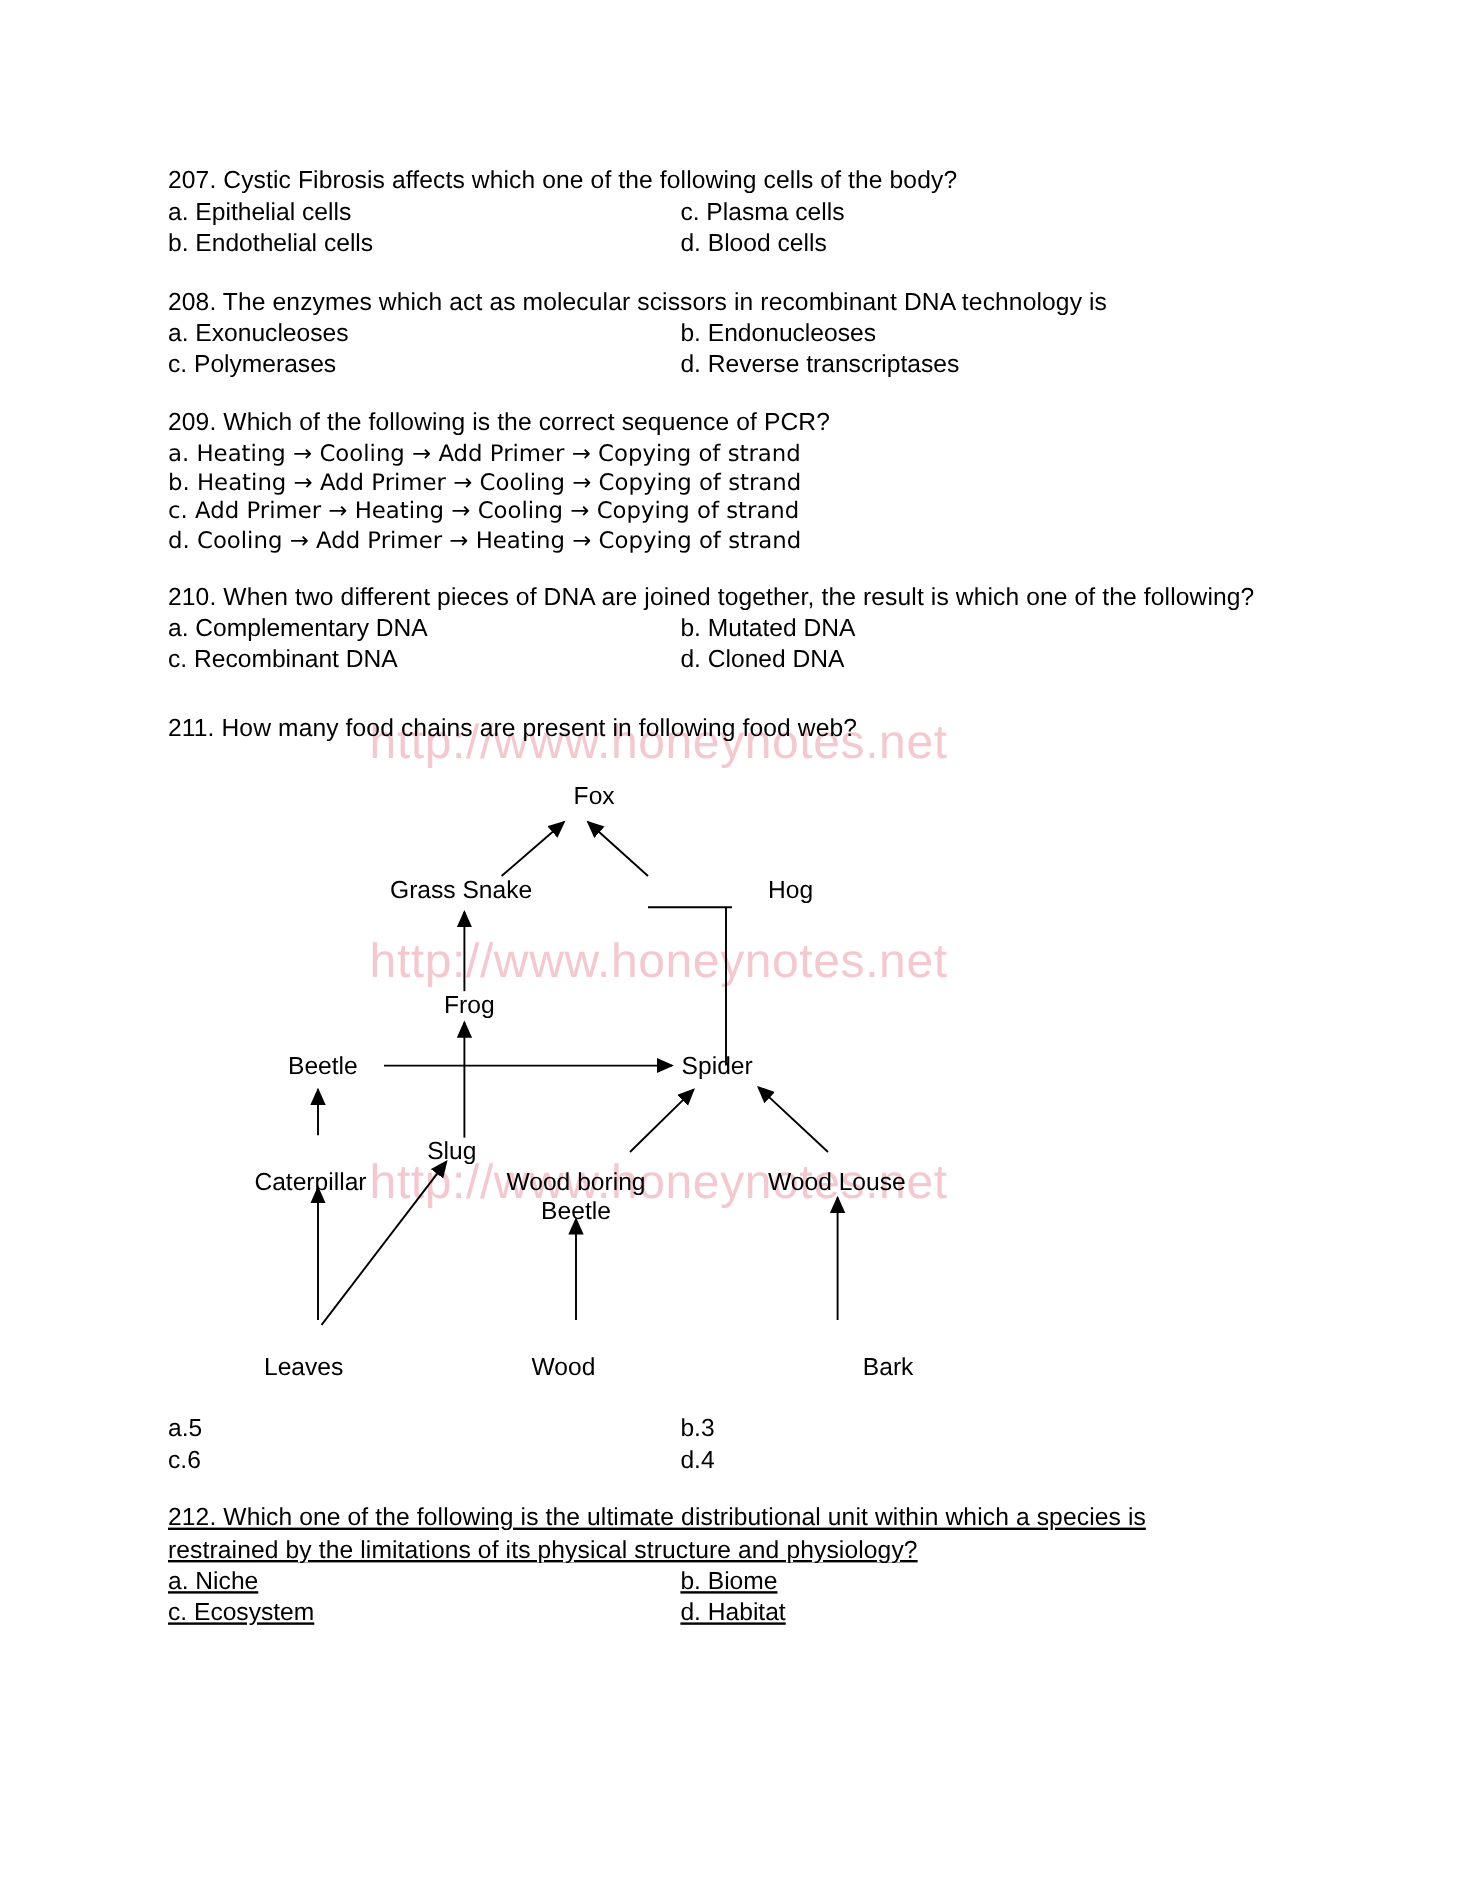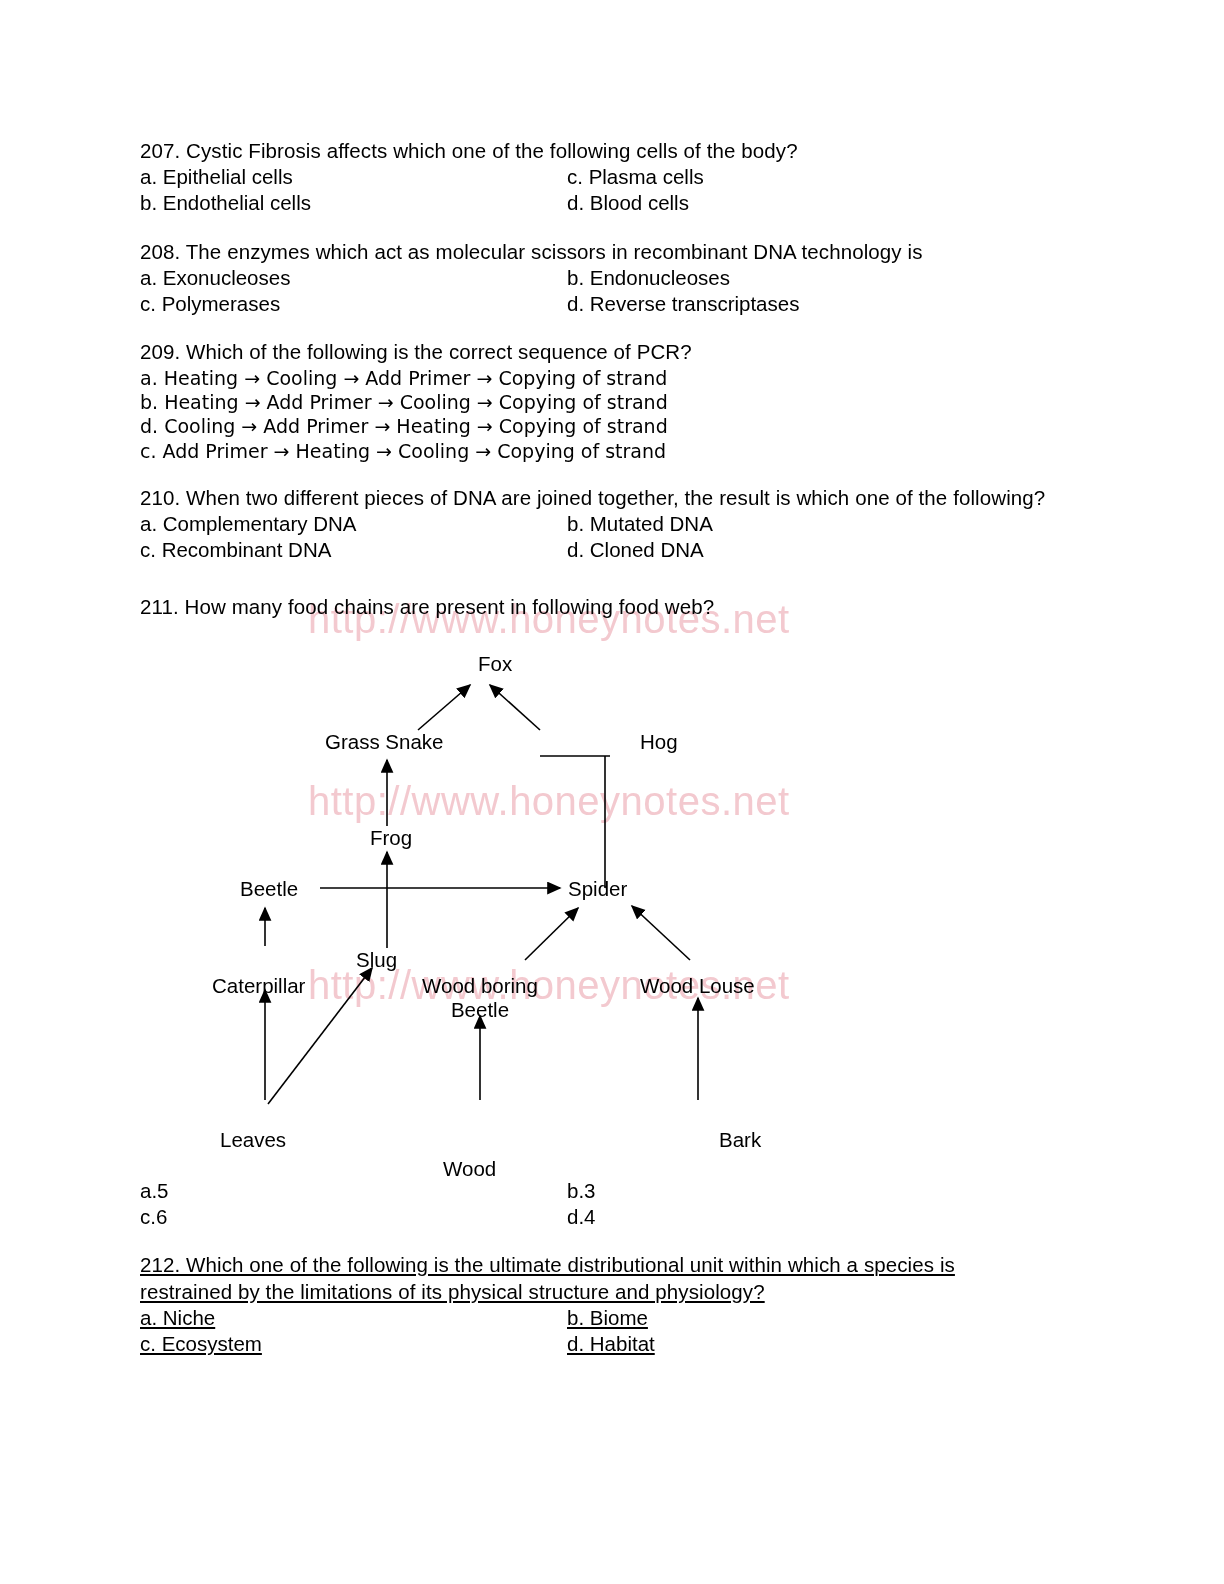--- a/index.html
+++ b/index.html
@@ -129,22 +129,22 @@
       <div class="opt-row">
         <div class="opt-col-a">c. Polymerases</div>
         <div class="opt-col-b">d. Reverse transcriptases</div>
       </div>
     </div>
 
     <div class="q-block">
       <div class="q-stem">209. Which of the following is the correct sequence of PCR?</div>
       <div class="opt-line arrow-g">a. Heating → Cooling → Add Primer → Copying of strand</div>
       <div class="opt-line arrow-g">b. Heating → Add Primer → Cooling → Copying of strand</div>
+      <div class="opt-line arrow-g">c. Add Primer → Heating → Cooling → Copying of strand</div>
       <div class="opt-line arrow-g">d. Cooling → Add Primer → Heating → Copying of strand</div>
-      <div class="opt-line arrow-g">c. Add Primer → Heating → Cooling → Copying of strand</div>
     </div>
 
     <div class="q-block">
       <div class="q-stem">210. When two different pieces of DNA are joined together, the result is which one of the following?</div>
       <div class="opt-row">
         <div class="opt-col-a">a. Complementary DNA</div>
         <div class="opt-col-b">b. Mutated DNA</div>
       </div>
       <div class="opt-row">
         <div class="opt-col-a">c. Recombinant DNA</div>
@@ -195,21 +195,21 @@
         <div class="node" style="left:185px; top:100px;">Grass Snake</div>
         <div class="node" style="left:500px; top:100px;">Hog</div>
         <div class="node" style="left:230px; top:196px;">Frog</div>
         <div class="node" style="left:100px; top:247px;">Beetle</div>
         <div class="node" style="left:428px; top:247px;">Spider</div>
         <div class="node" style="left:216px; top:318px;">Slug</div>
         <div class="node" style="left:72px; top:344px;">Caterpillar</div>
         <div class="node two-line" style="left:255px; top:344px;">Wood boring Beetle</div>
         <div class="node" style="left:500px; top:344px;">Wood Louse</div>
         <div class="node" style="left:80px; top:498px;">Leaves</div>
-        <div class="node" style="left:303px; top:527px;text-align:center;">Wood</div>
+        <div class="node" style="left:303px; top:498px;text-align:center;">Wood</div>
         <div class="node" style="left:531px; top:498px;margin-left:48px;">Bark</div>
       </div>
 
       <div class="answers">
         <div class="opt-row">
           <div class="opt-col-a">a.5</div>
           <div class="opt-col-b">b.3</div>
         </div>
         <div class="opt-row">
           <div class="opt-col-a">c.6</div>

